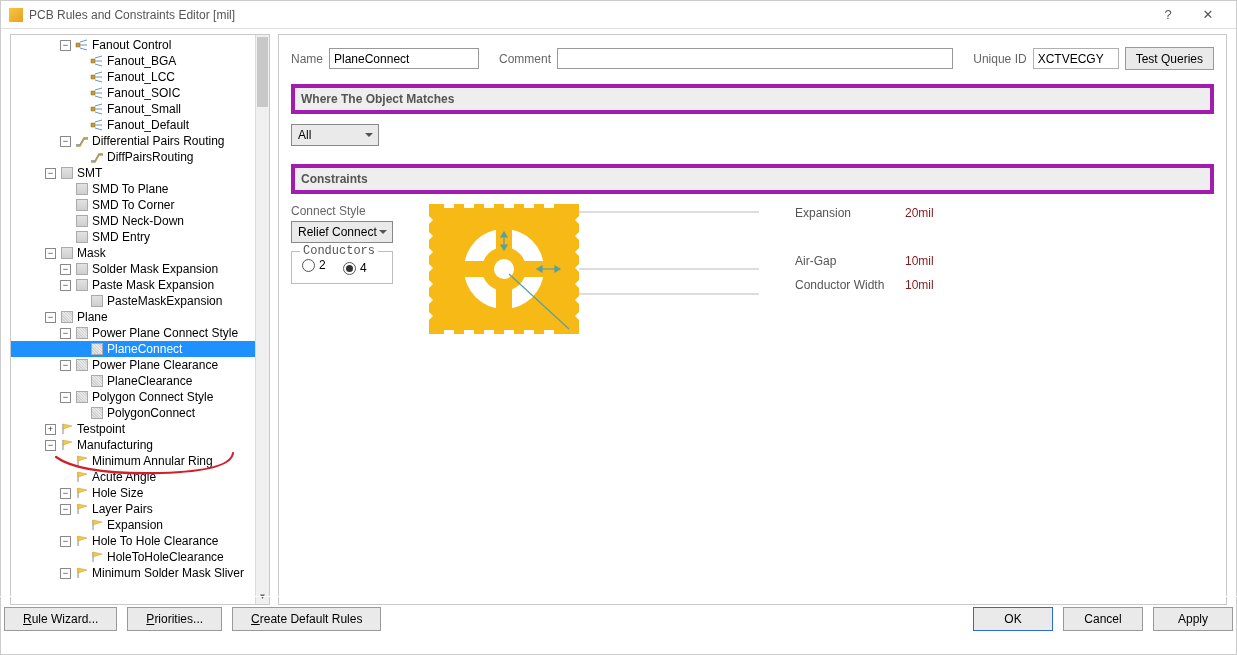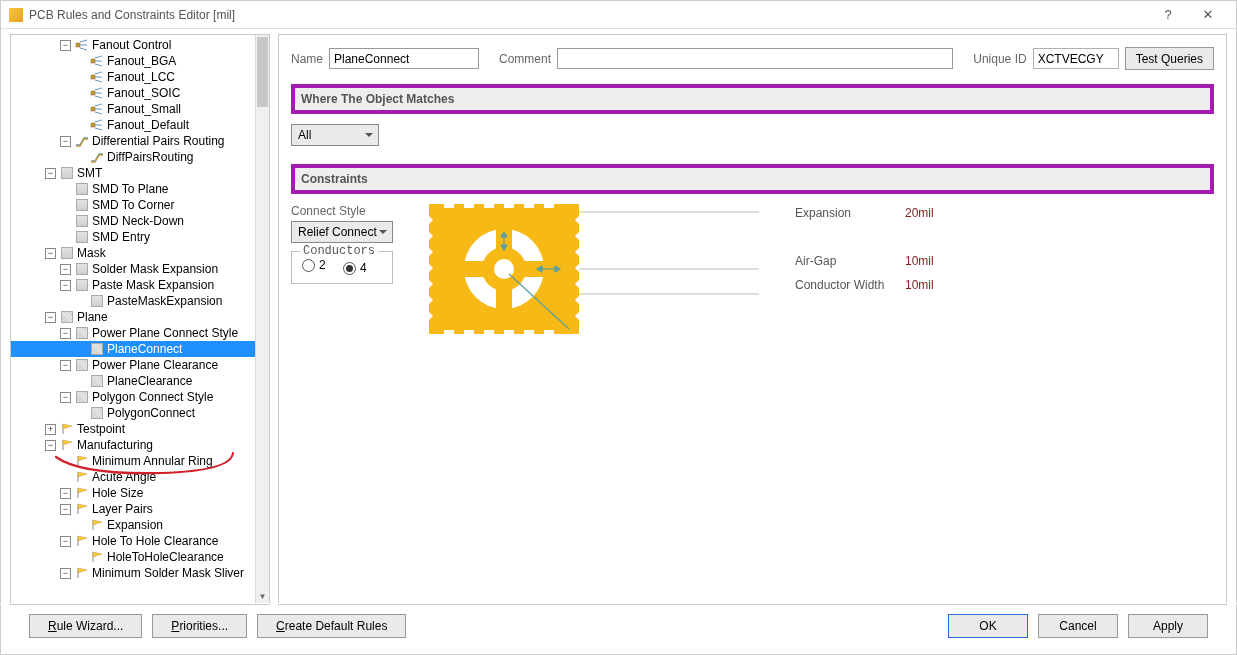--- a/index.html
+++ b/index.html
@@ -48,21 +48,21 @@
 .radio {display:inline-flex; align-items:center; gap:4px; margin-right:14px;}
 .rdot{width:13px;height:13px;border:1px solid #555;border-radius:50%;display:inline-flex;align-items:center;justify-content:center;}
 .rdot .inner{width:7px;height:7px;border-radius:50%;background:#333;}
 
 .diagram { width:150px; height:130px; position:relative; }
 .prop-table { display:grid; grid-template-columns:110px 60px; row-gap:10px; align-items:center; margin-top:2px;}
 .prop-label{color:#555;}
 .prop-val{color:#7f1d1d;}
 .lead { stroke:#bbb; stroke-width:1; fill:none;}
 
-.footer { position:absolute; left:0; right:0; bottom:8px; height:44px; border-top:1px solid #fff; padding:8px 29px; display:flex; align-items:center; gap:10px;}
+.footer { position:absolute; left:0; right:0; bottom:15px; height:44px; border-top:1px solid #fff; padding:8px 4px; display:flex; align-items:center; gap:10px;}
 .footer .spacer{flex:1}
 .fbtn { border:1px solid #999; background:#eaeaea; height:24px; padding:0 18px; min-width:80px;}
 .fbtn.underline::first-letter { text-decoration: underline; }
 .fbtn.def { border:1px solid #2a6bd4; }
 
 .annotation { position:absolute; left:40px; top:400px; width:190px; height:45px; pointer-events:none;}
 
 </style>
 </head>
 <body>

